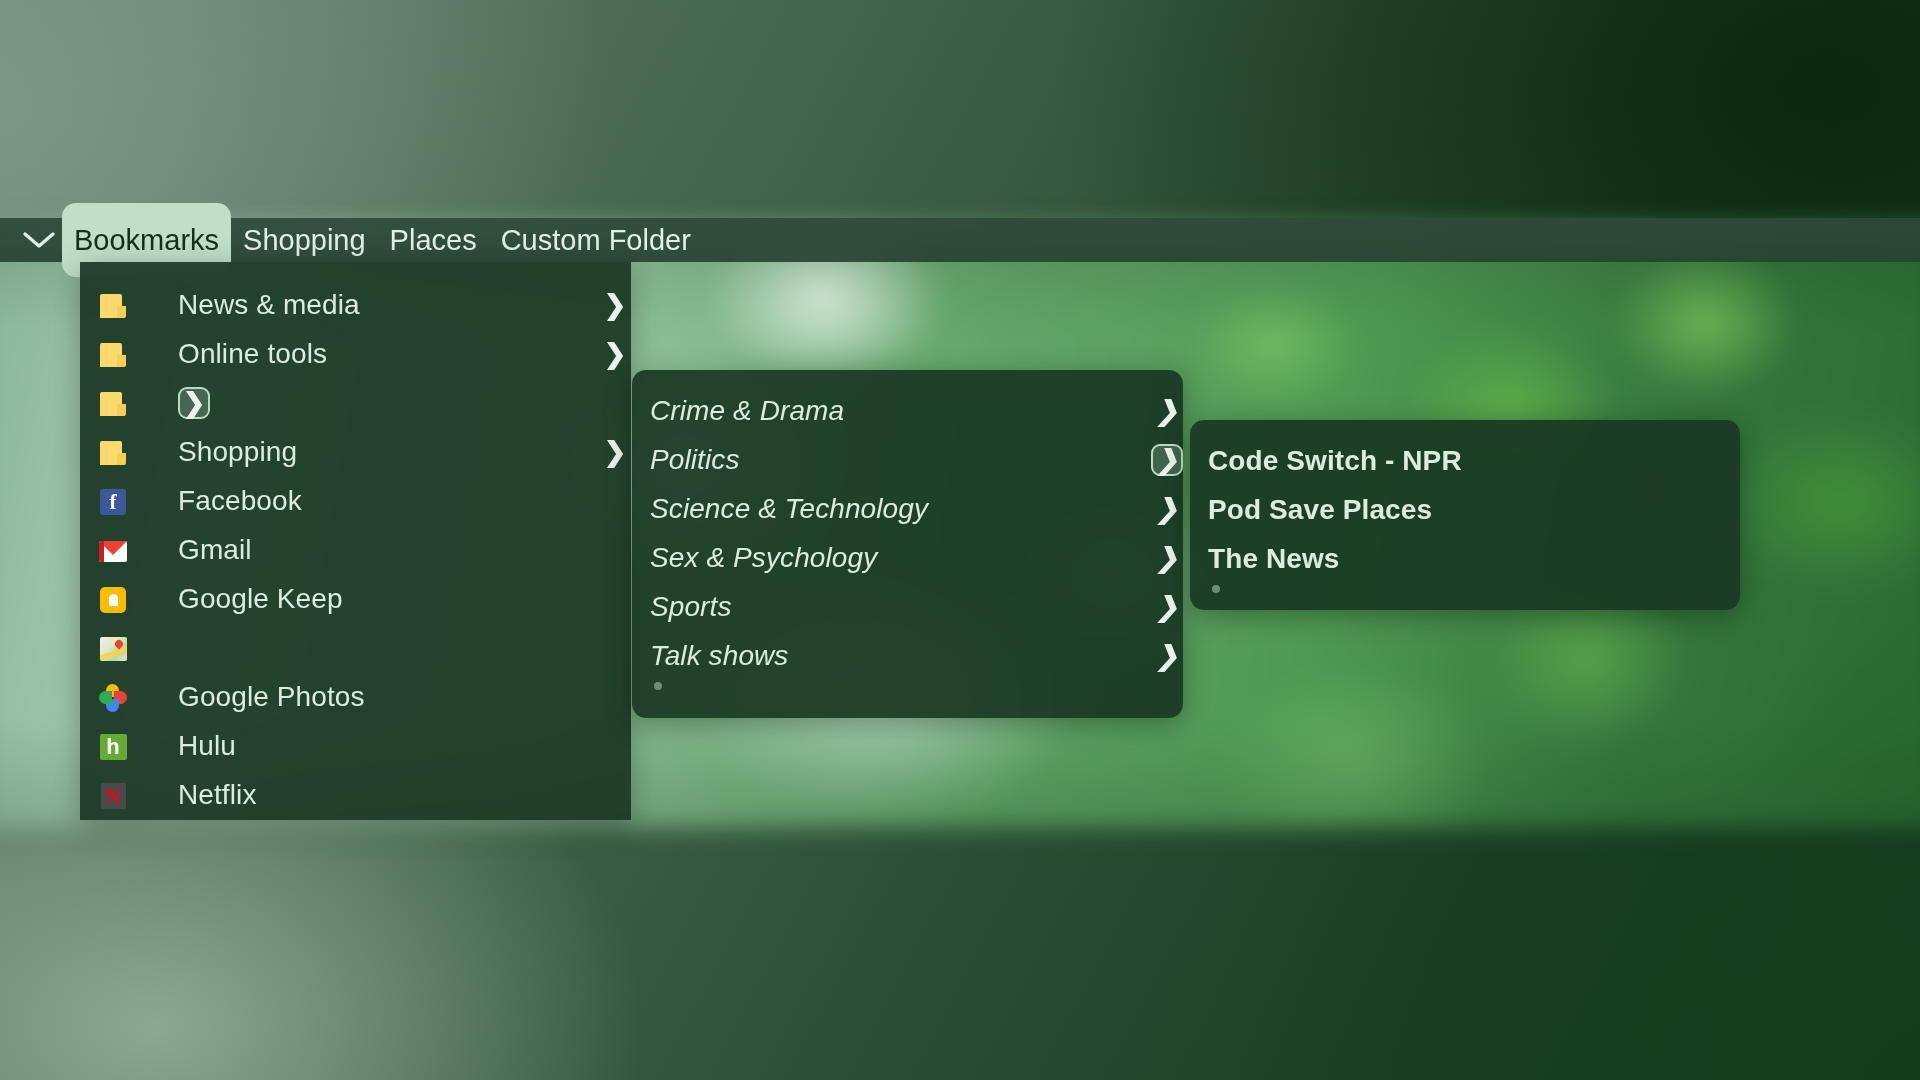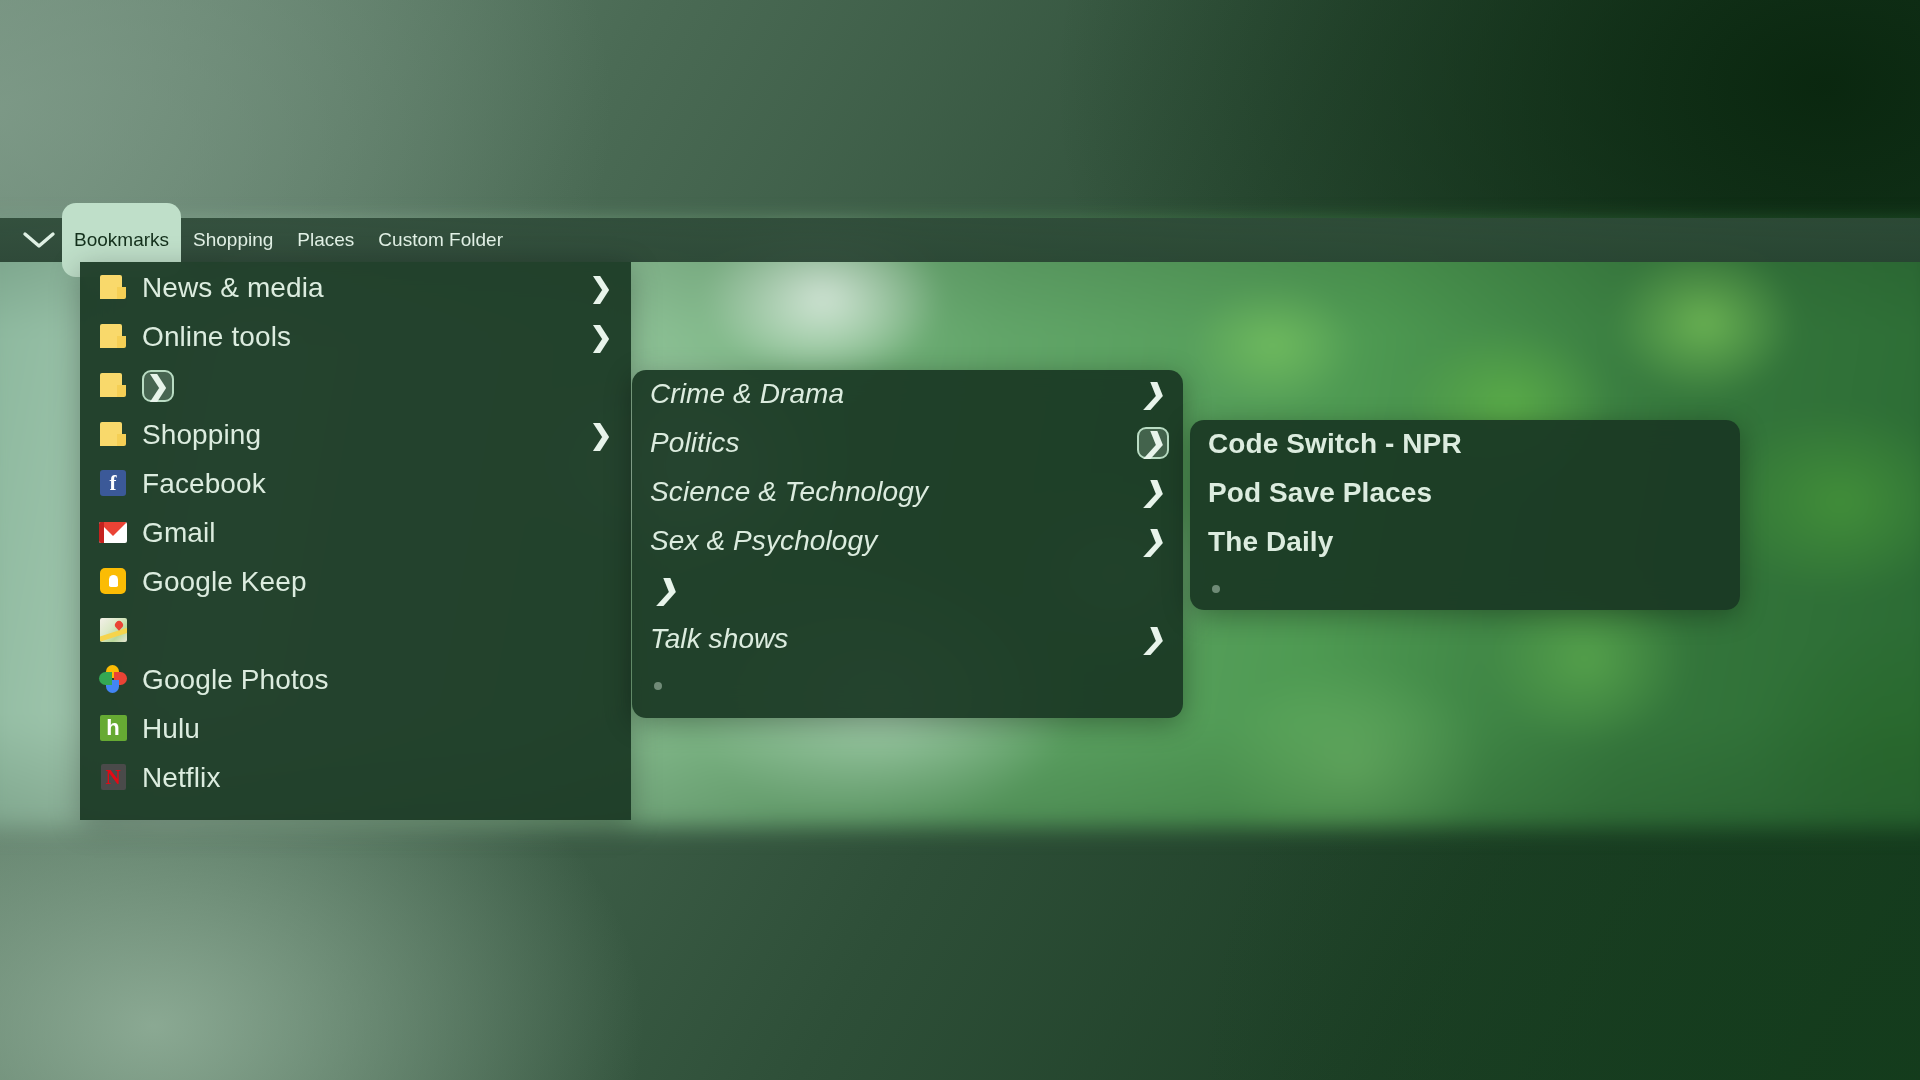--- a/index.html
+++ b/index.html
@@ -56,21 +56,21 @@
     padding-left:16px;
     z-index:30;
     backdrop-filter: blur(6px);
   }
   #menubar .chev{
     width:46px; height:32px;
     display:flex; align-items:center; justify-content:center;
     color:#dff0e4;
   }
   .mb-item{
-    font-size:19px;
+    font-size:29px;
     color:#e2f1e6;
     padding:19px 12px;
     border-radius:14px;
     white-space:nowrap;
     line-height:36px;
   }
   .mb-item.active{
     background:#bfdfc9;
     color:#14301c;
   }
@@ -94,25 +94,26 @@
     box-shadow:0 6px 28px rgba(0,0,0,.28);
   }
   #panel-podcasts{
     left:632px; top:370px; width:551px; height:348px;font-style:italic;
   }
   #panel-politics{
     left:1190px; top:420px; width:550px; height:190px;font-weight:bold;
   }
 
   .row{
-    display:flex; align-items:flex-start;
+    display:flex; align-items:flex-end;
     height:49px;
-    padding:0 14px 0 18px;
+    padding:0 0 0 18px;
     position:relative;
     cursor:default;
+    gap:36px;
   }
   .row .ico{
     width:30px; height:30px;
     margin-right:14px;
     flex:0 0 30px;
     display:flex; align-items:center; justify-content:center;
     font-size:22px;
     border-radius:4px;
     overflow:hidden;
   }
@@ -333,33 +334,34 @@
   </div>
   <div class="row noicon">
     <span class="lbl">Science &amp; Technology</span>
     <span class="arrow">❯</span>
   </div>
   <div class="row noicon">
     <span class="lbl">Sex &amp; Psychology</span>
     <span class="arrow">❯</span>
   </div>
   <div class="row noicon">
+    <span class="lbl">Sports</span>
     <span class="arrow">❯</span>
   </div>
   <div class="row noicon">
     <span class="lbl">Talk shows</span>
     <span class="arrow">❯</span>
   </div>
   <div class="dot"></div>
 </div>
 
 <div class="panel" id="panel-politics">
   <div class="row noicon">
     <span class="lbl">Code Switch - NPR</span>
   </div>
   <div class="row noicon">
     <span class="lbl">Pod Save Places</span>
   </div>
   <div class="row noicon">
-    <span class="lbl">The Daily</span>
+    <span class="lbl">The News</span>
   </div>
   <div class="dot"></div>
 </div>
 
 </body></html>

